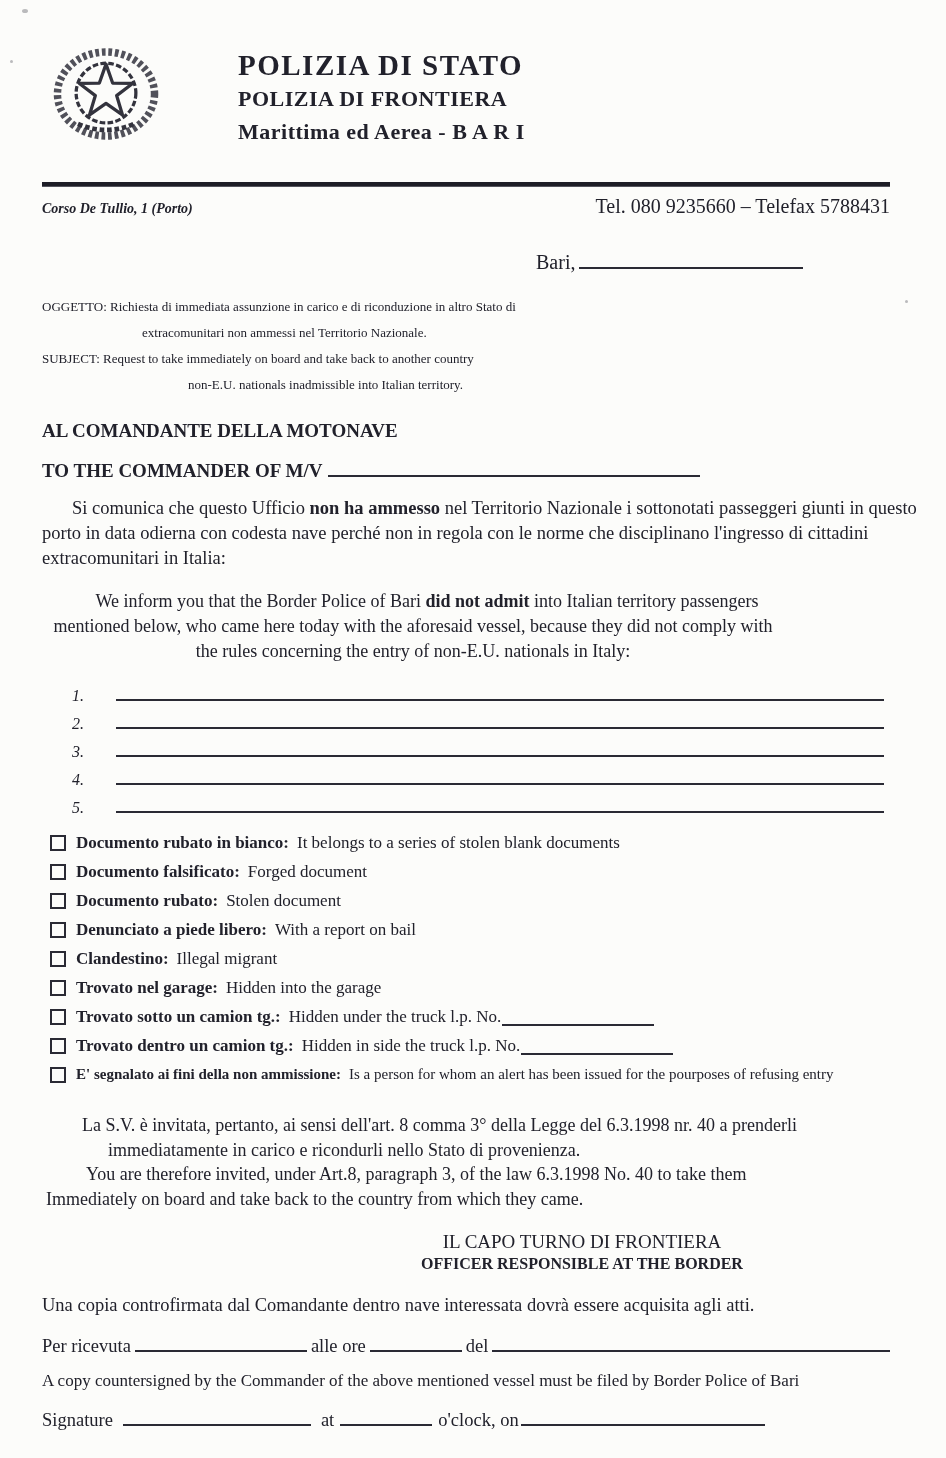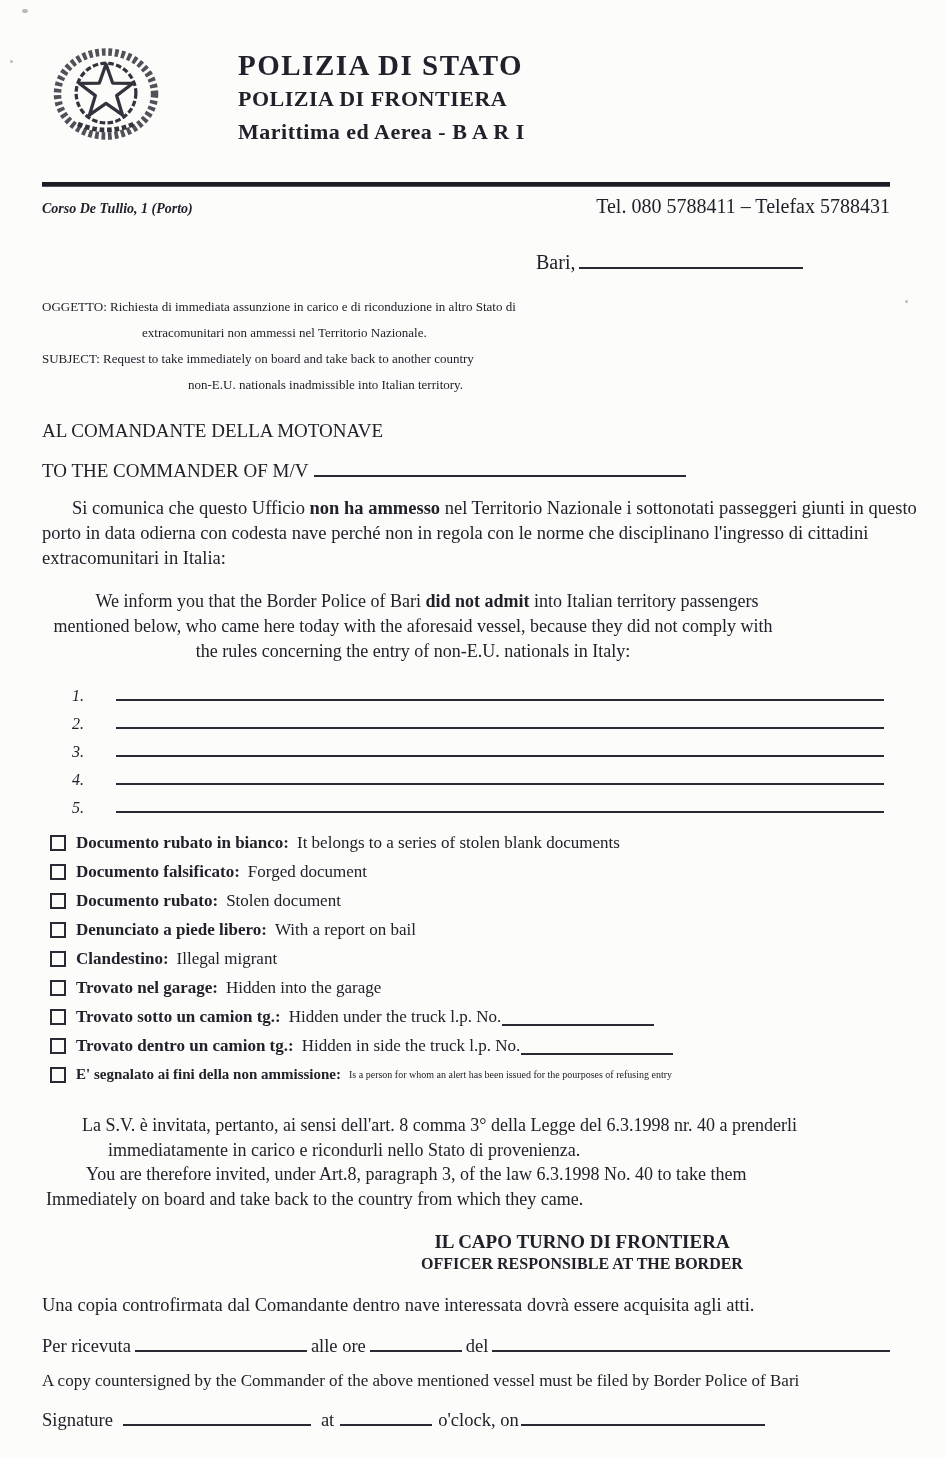--- a/index.html
+++ b/index.html
@@ -29,47 +29,47 @@
   
   .row{display:flex;align-items:baseline;}
   .blank{display:inline-block;border-bottom:2px solid #2a2a34;height:1.05em;vertical-align:baseline;}
   .flexline{flex:1;border-bottom:2px solid #2a2a34;height:1.05em;}
   .b{font-weight:bold;}
   
   .bari-row{margin-top:28px;margin-left:494px;font-size:20px;}
   .subject{margin-top:20px;font-size:13px;line-height:26px;}
   .ind-it{padding-left:100px;}
   .ind-en{padding-left:146px;}
-  .addressee{margin-top:22px;font-size:19px;font-weight:normal;}
+  .addressee{margin-top:22px;font-size:19px;font-weight:bold;}
   .addressee .second{margin-top:13px;}
   .para{font-size:18.5px;line-height:25px;}
   .para-it{margin-top:14px;text-indent:30px;margin-right:-34px;}
   .para-en{font-size:18px;text-indent:28px;width:742px;}
   
   .pax{margin-top:8px;}
   .pax-row{display:flex;align-items:baseline;height:28px;}
   .pax-num{width:44px;padding-left:30px;font-style:italic;font-size:16px;flex:none;}
   .pax-row .flexline{margin-right:6px;}
   
   .cb-list{margin-top:6px;margin-left:8px;}
   .cb-row{display:flex;align-items:center;height:29px;font-size:17px;white-space:nowrap;}
   .cbox{width:12px;height:12px;border:2px solid #2a2a34;display:inline-block;flex:none;margin-right:10px;}
   .cb-it{font-weight:bold;margin-right:8px;}
   .cb-blank{display:inline-block;border-bottom:2px solid #2a2a34;height:1em;width:152px;margin-left:1px;}
   .cb-row.small .cb-it{font-size:15px;}
-  .cb-row.small .cb-en{font-size:10px;text-align:center;}
+  .cb-row.small .cb-en{font-size:15px;text-align:center;}
   
   .legal{font-size:18px;line-height:24.5px;margin-top:24px;}
   .legal .l1{padding-left:40px;}
   .legal .l2{padding-left:66px;}
   .legal .l3{padding-left:44px;}
   .legal .l4{padding-left:4px;}
   
   .sigblock{margin-top:20px;margin-left:350px;text-align:center;width:380px;}
-  .sig-it{font-size:19px;font-weight:bold;}
+  .sig-it{font-size:19px;font-weight:normal;}
   .sig-en{font-size:16px;font-weight:bold;margin-top:2px;}
   
   .foot-note{font-size:18.5px;margin-top:22px;}
   .receipt{margin-top:14px;font-size:18.5px;}
   .receipt .lab{flex:none;}
   .b1{width:172px;margin:0 4px;}
   .b2{width:92px;margin:0 4px;}
   .b3{flex:1;}
   .foot-note-en{font-size:17px;margin-top:14px;}
   .sig-row{margin-top:14px;font-size:18.5px;}
@@ -97,21 +97,21 @@
     <div class="header-text">
       <div class="title">POLIZIA DI STATO</div>
       <div class="subtitle">POLIZIA DI FRONTIERA</div>
       <div class="subtitle2">Marittima ed Aerea  -  B A R I</div>
     </div>
   </div>
 
   <div class="rule"></div>
   <div class="contact-row">
     <span class="addr">Corso De Tullio, 1 (Porto)</span>
-    <span class="tel">Tel. 080 5788411 – Telefax 5788431</span>
+    <span class="tel">Tel. 080 9235660 – Telefax 5788431</span>
   </div>
 
   <div class="bari-row row">
     <span>Bari,</span>
     <span class="blank" style="width:224px;margin-left:4px;"></span>
   </div>
 
   <div class="subject">
     <div>OGGETTO: Richiesta di immediata assunzione in carico e di riconduzione in altro Stato di</div>
     <div class="ind-it">extracomunitari non ammessi nel Territorio Nazionale.</div>

